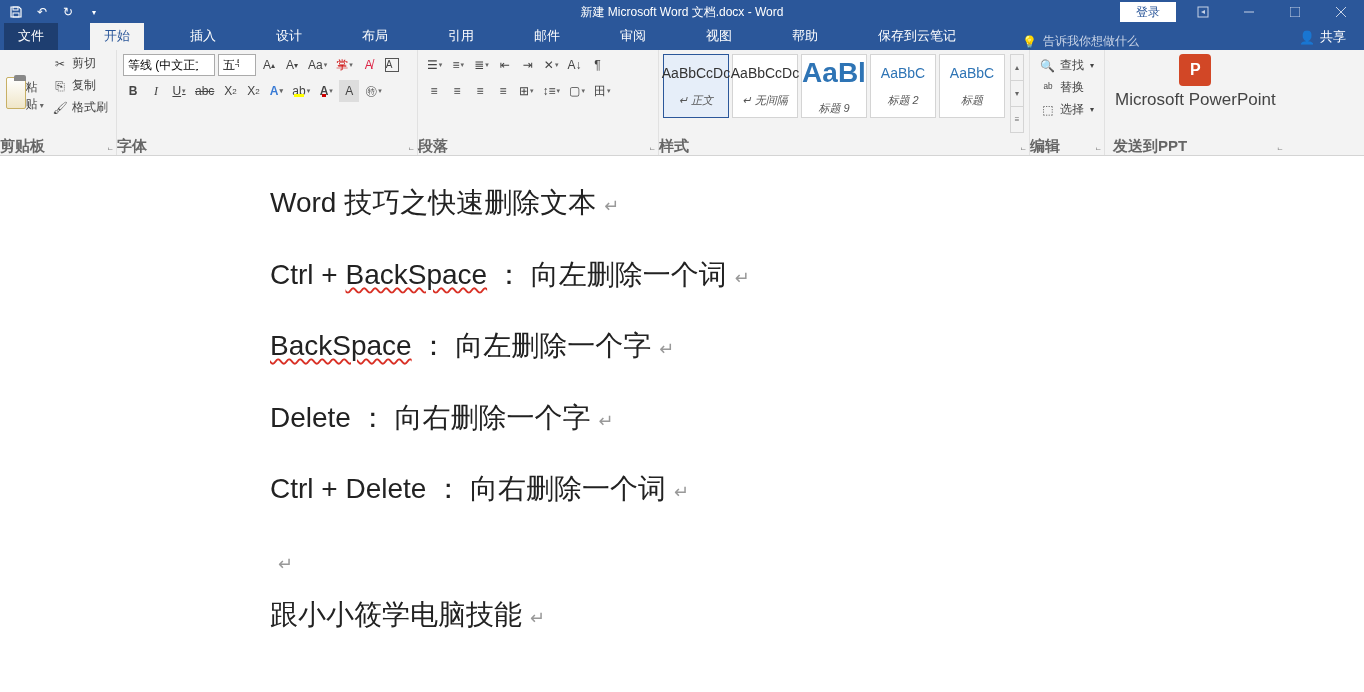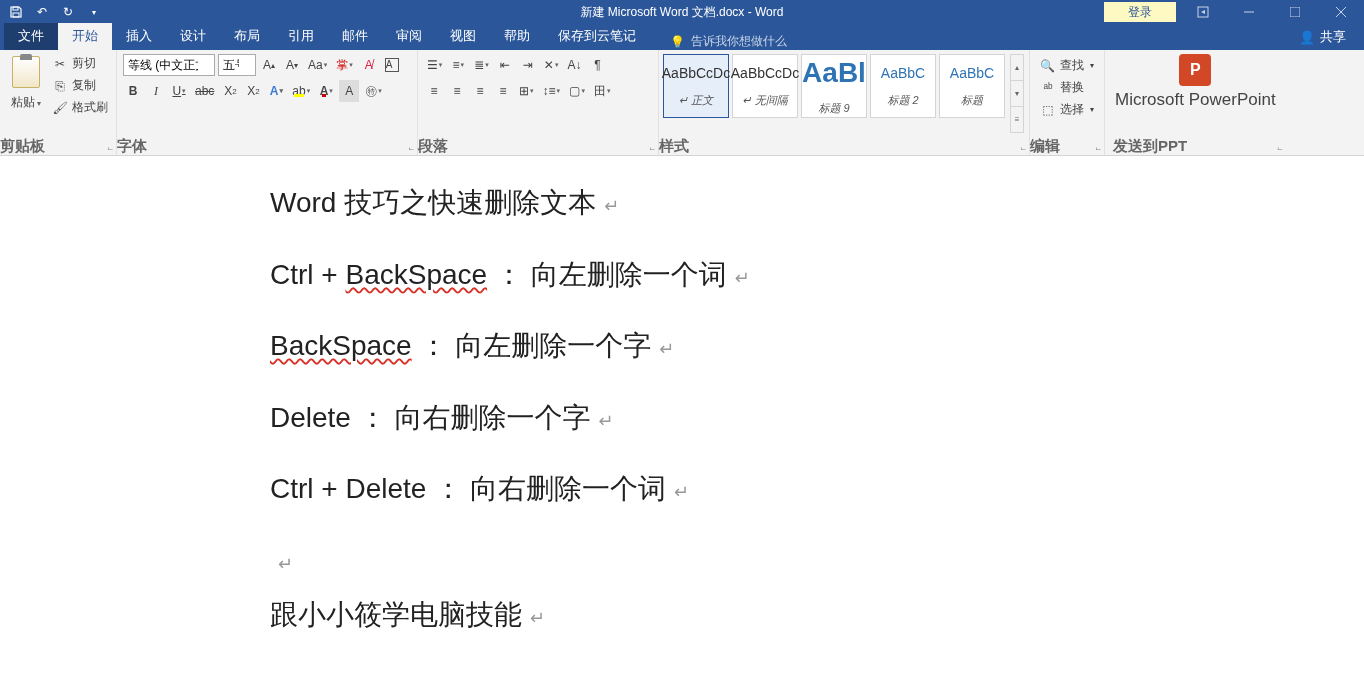--- a/index.html
+++ b/index.html
@@ -4,40 +4,40 @@
 <style>
 * { box-sizing: border-box; margin: 0; padding: 0; font-family: "Microsoft YaHei", "Segoe UI", sans-serif; }
 body { width: 1364px; height: 692px; background: #fff; overflow: hidden; position: relative; }
 
 
 .titlebar { height: 24px; background: #2b579a; display: flex; align-items: center; color: #fff; font-size: 12px; position: relative; }
 .qat { display: flex; align-items: center; padding: 0 4px; gap: 2px; }
 .qat-btn { width: 24px; height: 22px; display: flex; align-items: center; justify-content: center; color: #fff; cursor: pointer; }
 .title-center { position: absolute; left: 50%; transform: translateX(-50%); white-space: nowrap; }
 .title-right { margin-left: auto; display: flex; align-items: center; }
-.login-btn { background: #fef9c3; color: #2b579a; padding: 0 24px; height: 20px; display: flex; align-items: center; font-size: 12px; margin-right: 4px; }
+.login-btn { background: #ffffff; color: #2b579a; padding: 0 16px; height: 20px; display: flex; align-items: center; font-size: 12px; margin-right: 4px; }
 .win-btn { width: 46px; height: 24px; display: flex; align-items: center; justify-content: center; color: #c8d3e6; cursor: pointer; }
 
 
-.tabs { height: 26px; background: #2b579a; display: flex; align-items: flex-end; color: #fff; font-size: 13px; padding-left: 4px; position: relative; }
+.tabs { height: 26px; background: #2b579a; display: flex; align-items: flex-end; color: #fff; font-size: 13px; padding-left: 4px; position: relative; gap: 32px; }
 .tab { padding: 4px 14px 5px; cursor: pointer; }
 .tab.file { background: #1e3e70; }
 .tab.active { background: #f3f3f3; color: #2b579a; margin-top: 35px; }
 .tell-me { display: flex; align-items: center; color: #c8d3e6; font-size: 12px; margin-left: 20px; gap: 6px; }
 .share { position: absolute; right: 10px; color: #fff; display: flex; align-items: center; gap: 4px; font-size: 13px; padding: 4px 8px; cursor: pointer; }
 
 
 .ribbon { height: 106px; background: #f3f3f3; border-bottom: 1px solid #d4d4d4; display: flex; font-size: 12px; color: #444; }
 .group { border-right: 1px solid #e1e1e1; display: flex; flex-direction: column; height: 100%; }
 .group-body { flex: 1; display: flex; padding: 4px 6px 2px; }
 .group-label { height: 18px; text-align: left; font-size: 15px; color: #666; position: relative; font-weight: bold; }
 .group-label::after { content: "⌐"; position: absolute; right: 3px; bottom: 0; font-size: 9px; color: #888; transform: scaleX(-1) rotate(180deg); }
 
 
-.paste-big { display: flex; flex-direction: column; align-items: center; width: 40px; cursor: pointer; padding-top: 2px; }
+.paste-big { display: flex; align-items: center; width: 40px; cursor: pointer; padding-top: 2px; }
 .paste-icon { width: 28px; height: 32px; background: linear-gradient(#fff,#f0e6c8); border: 1px solid #c8b065; border-radius: 2px; position: relative; margin-bottom: 6px; }
 .paste-icon::before { content: ""; position: absolute; top: -3px; left: 7px; width: 12px; height: 6px; background: #888; border-radius: 2px 2px 0 0; }
 .paste-lbl::after { content: " ▾"; font-size: 8px; color: #666; }
 .clip-side { display: flex; flex-direction: column; gap: 3px; padding-left: 4px; }
 .clip-item { display: flex; align-items: center; gap: 4px; cursor: pointer; padding: 1px 2px; white-space: nowrap; }
 .sm-icon { width: 16px; height: 16px; display: inline-flex; align-items: center; justify-content: center; font-size: 12px; }
 
 
 .font-body { flex-direction: column; gap: 4px; width: 300px; }
 .font-row { display: flex; align-items: center; gap: 3px; }

